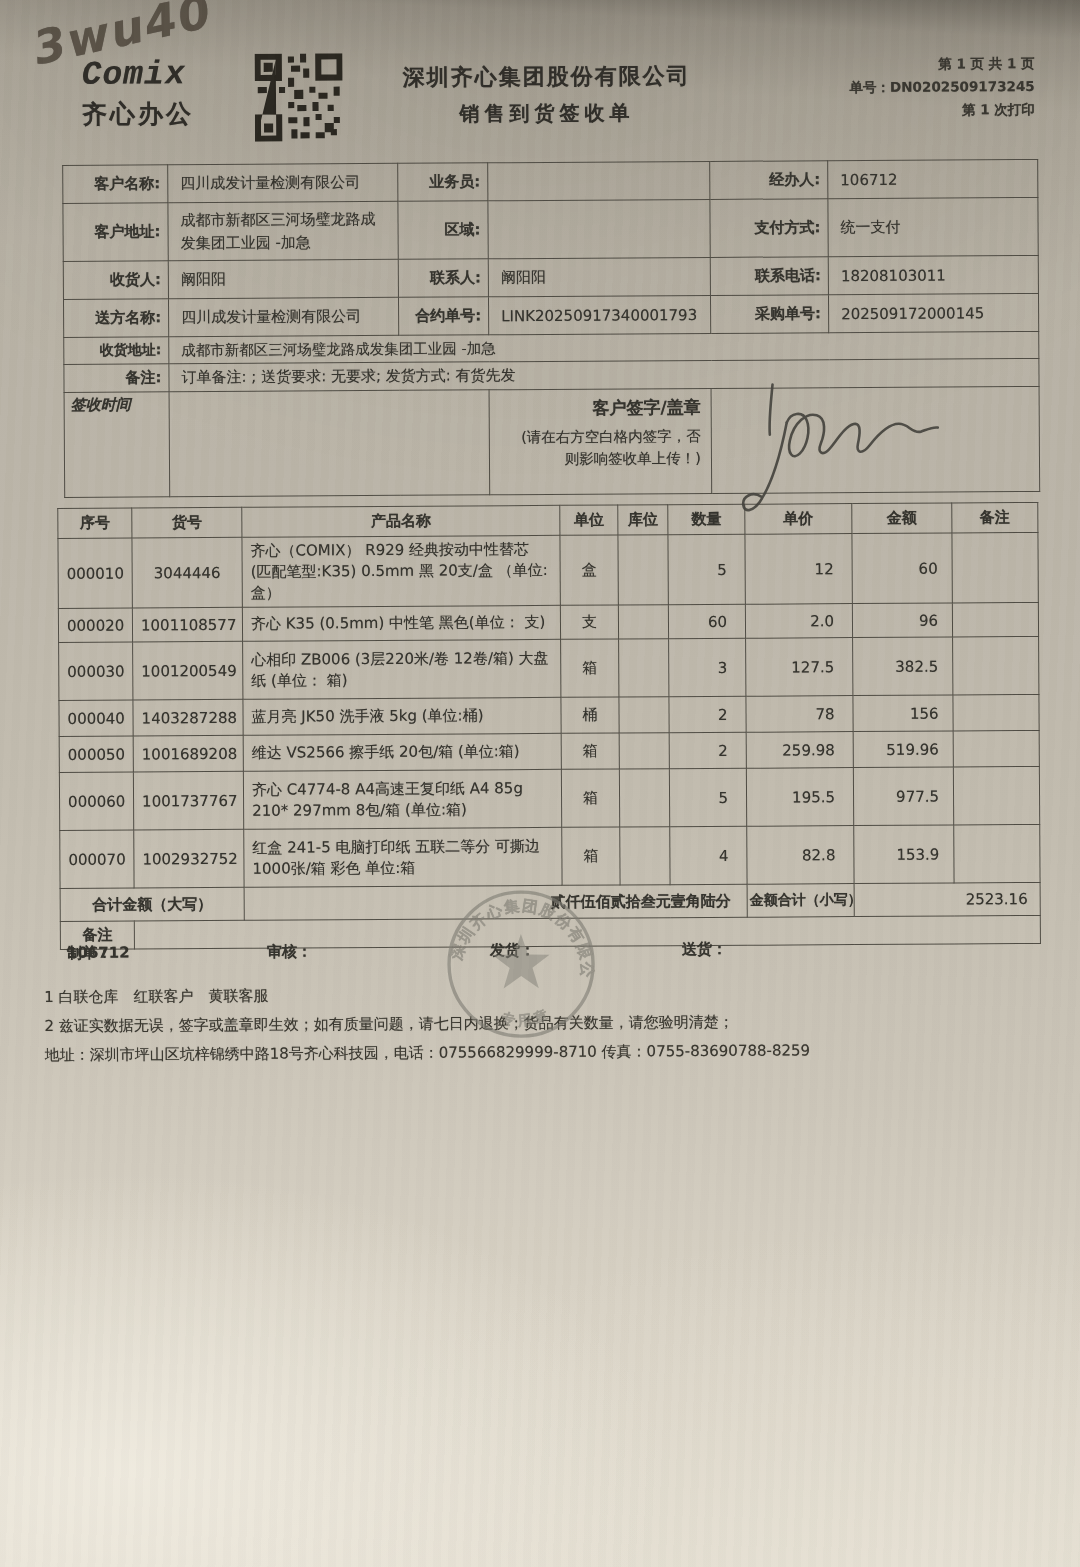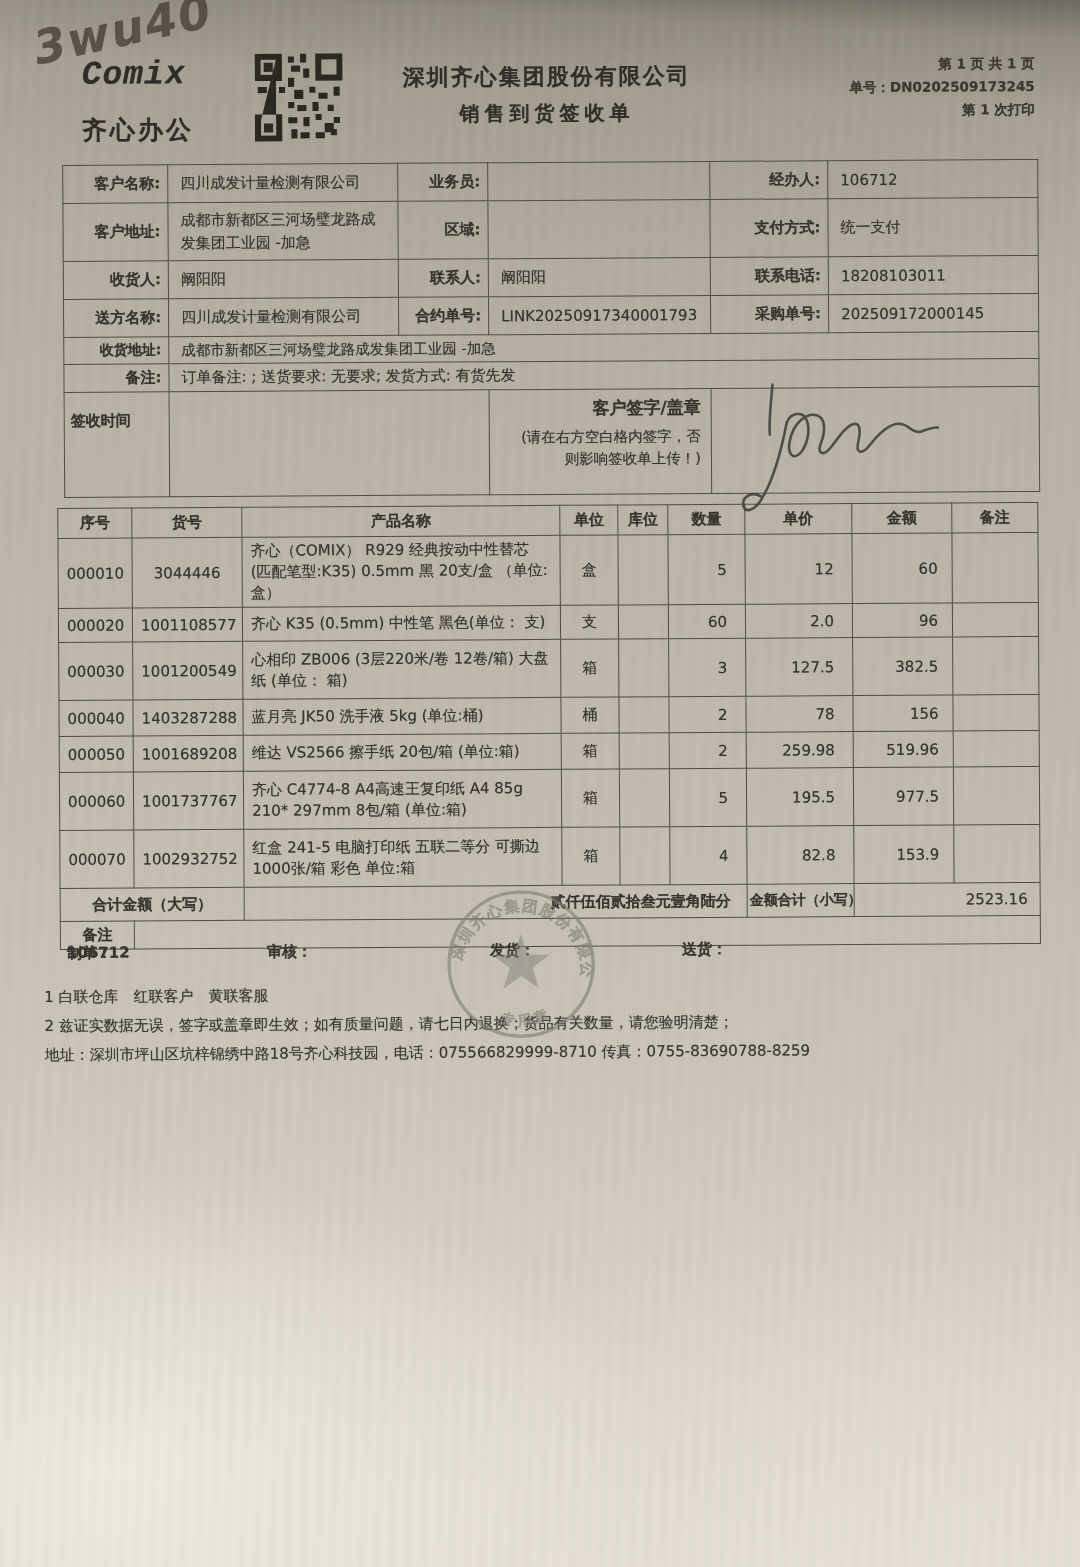--- a/index.html
+++ b/index.html
@@ -21,39 +21,39 @@
       radial-gradient(1400px 900px at 50% 0%, rgba(60,56,50,0.14), rgba(60,56,50,0) 55%);
   }
   .doc { position:absolute; inset:0; transform:rotate(-0.35deg); transform-origin:50% 40%;
          text-shadow:0 0 0.7px rgba(52,50,45,0.55); }
 
   .hand { position:absolute; left:36px; top:0px; font-size:46px; font-style:italic; font-weight:bold;
           color:#50483d; transform:rotate(-12deg); letter-spacing:2px; opacity:.88; }
 
   .logo { position:absolute; left:85px; top:54px; color:#2e2c27;font-family:Liberation Mono, monospace; }
   .logo .l1 { font-size:33px; font-weight:800; letter-spacing:1px; font-style:italic; }
-  .logo .l2 { font-size:25px; font-weight:800; letter-spacing:3px; margin-top:20px; }
+  .logo .l2 { font-size:25px; font-weight:800; letter-spacing:3px; margin-top:4px; }
 
   .qr { position:absolute; left:258px; top:52px; }
 
   .title { position:absolute; left:370px; top:62px; width:360px; text-align:center; color:#2f2d28; }
   .title .t1 { font-size:22px; font-weight:700; letter-spacing:2px; }
   .title .t2 { font-size:20px; font-weight:700; letter-spacing:5px; margin-top:8px; }
 
   .pageinfo { position:absolute; right:42px; top:55px; text-align:right; font-size:13.5px;
               line-height:23px; color:#38362f; font-weight:600; }
 
   table { border-collapse:collapse; table-layout:fixed; }
   td { border:1.6px solid #4f4c44; font-size:15px; color:#34332d; vertical-align:middle;
        padding:3px 10px; overflow:hidden; }
   .info { position:absolute; left:65px; top:162px; width:975px; }
   .info td.lab { text-align:right; padding-right:7px; font-weight:600; white-space:nowrap; }
   .info td.val { text-align:left; padding-left:12px; }
 
-  .signtime { font-weight:700; vertical-align:top; text-align:left !important; padding:19px 6px !important; }
+  .signtime { font-weight:700; vertical-align:top; text-align:left !important; padding:3px 6px !important;font-style:italic; }
   .signbox { vertical-align:top; text-align:right; padding:7px 10px !important; }
   .signbox .h { font-size:17px; font-weight:800; }
   .signbox .n { font-size:14.5px; margin-top:6px; line-height:22px; }
 
   .items { position:absolute; left:58px; top:505px; width:980px; }
   .items td { padding:3px 8px; }
   .items td.hd { text-align:center; font-weight:700; }
   .items td.c { text-align:center; }
   .items td.r { text-align:right; padding-right:18px; }
   .items td.name { text-align:left; line-height:21px; }

